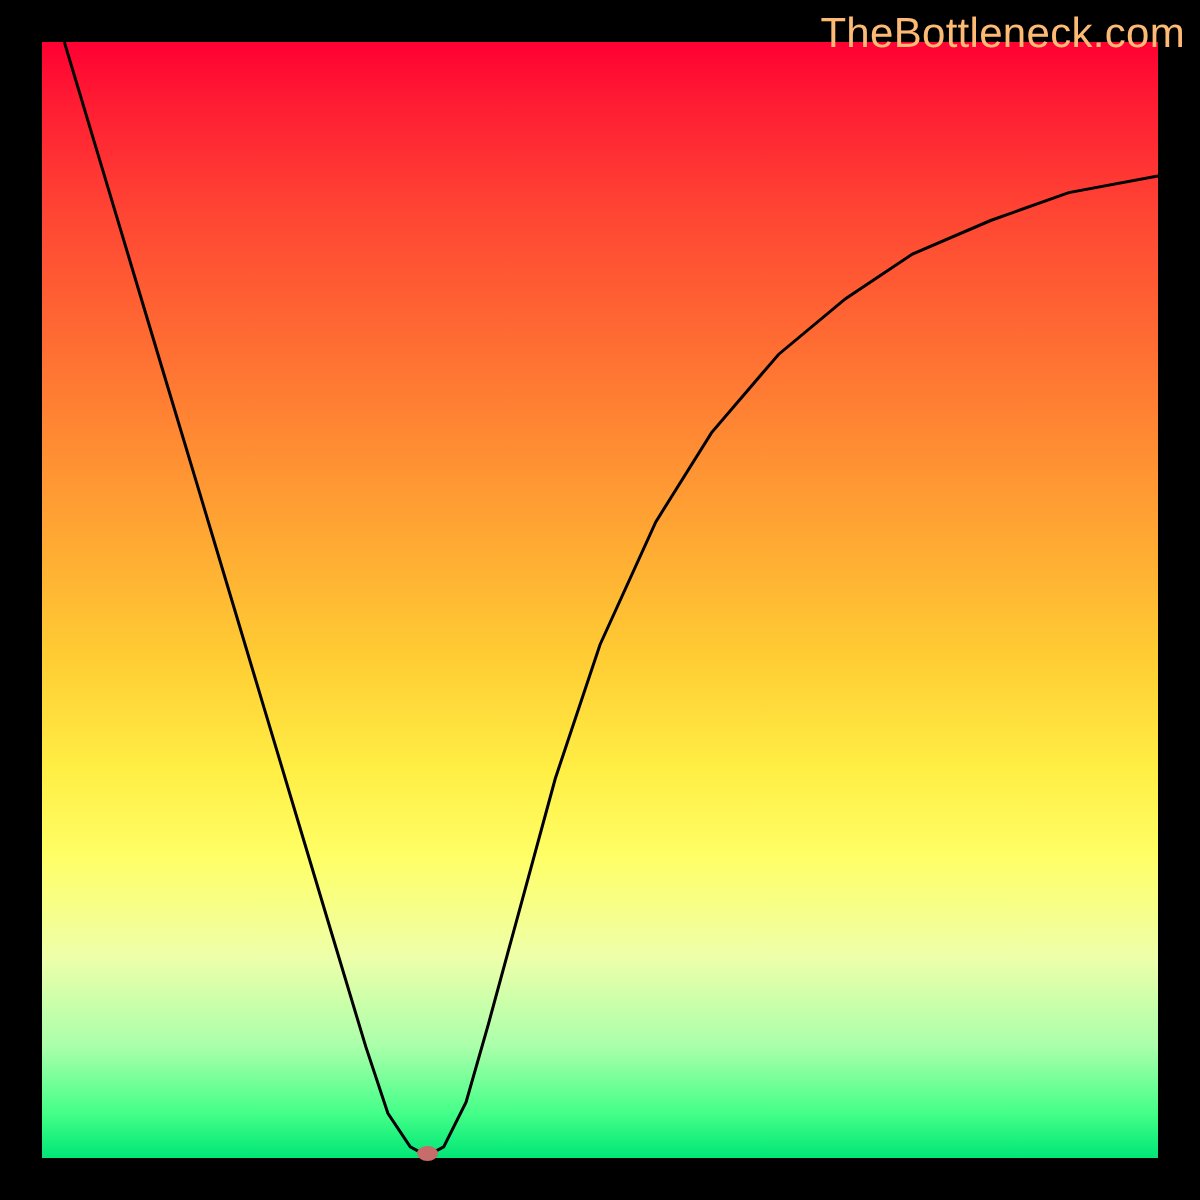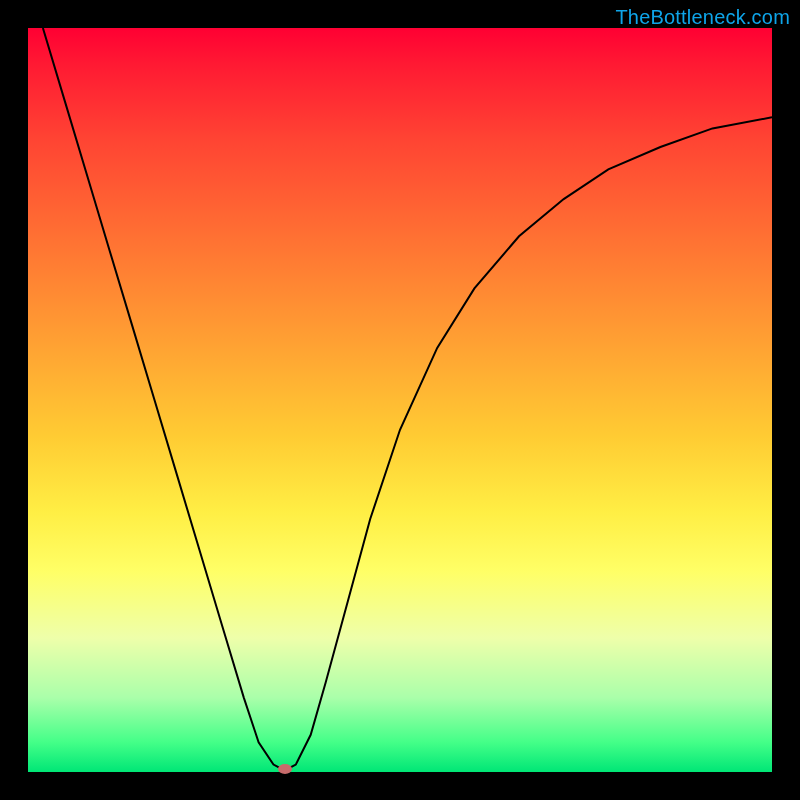--- a/index.html
+++ b/index.html
@@ -49,22 +49,22 @@
     width: 14px;
     height: 10px;
     background: #c76b6b;
     border-radius: 50%;
     transform: translate(-50%, -50%);
   }
   .watermark {
     position: absolute;
     top: 6px;
     right: 10px;
-    color: #0ea5e9;
-    font-size: 20px;
+    color: #fdba74;
+    font-size: 28px;
     font-weight: 500;
     letter-spacing: 0.2px;
   }
 </style>
 </head>
 <body>
 
 <div class="plot-area">
   <svg class="curve-svg" viewBox="0 0 744 744" preserveAspectRatio="none">
     <path id="curvePath" class="curve-path" d="M14.9 0.0 L37.2 74.4 L59.5 148.8 L81.8 223.2 L104.2 297.6 L126.5 372.0 L148.8 446.4 L171.1 520.8 L193.4 595.2 L215.8 669.6 L230.6 714.2 L245.5 736.6 L256.7 742.5 L267.8 736.6 L282.7 706.8 L297.6 654.7 L319.9 572.9 L342.2 491.0 L372.0 401.8 L409.2 319.9 L446.4 260.4 L491.0 208.3 L535.7 171.1 L580.3 141.4 L632.4 119.0 L684.5 100.4 L744.0 89.3"></path>

